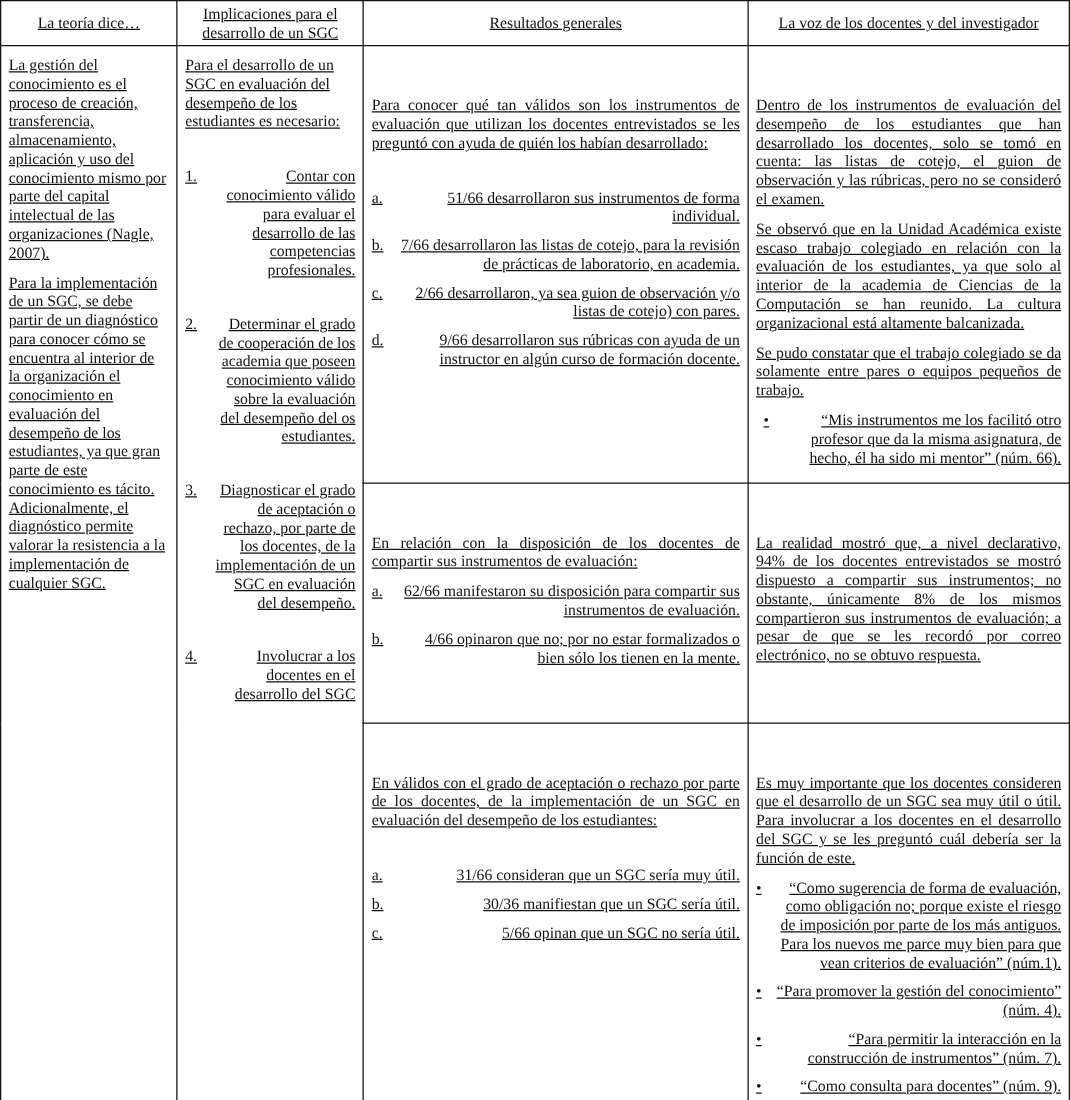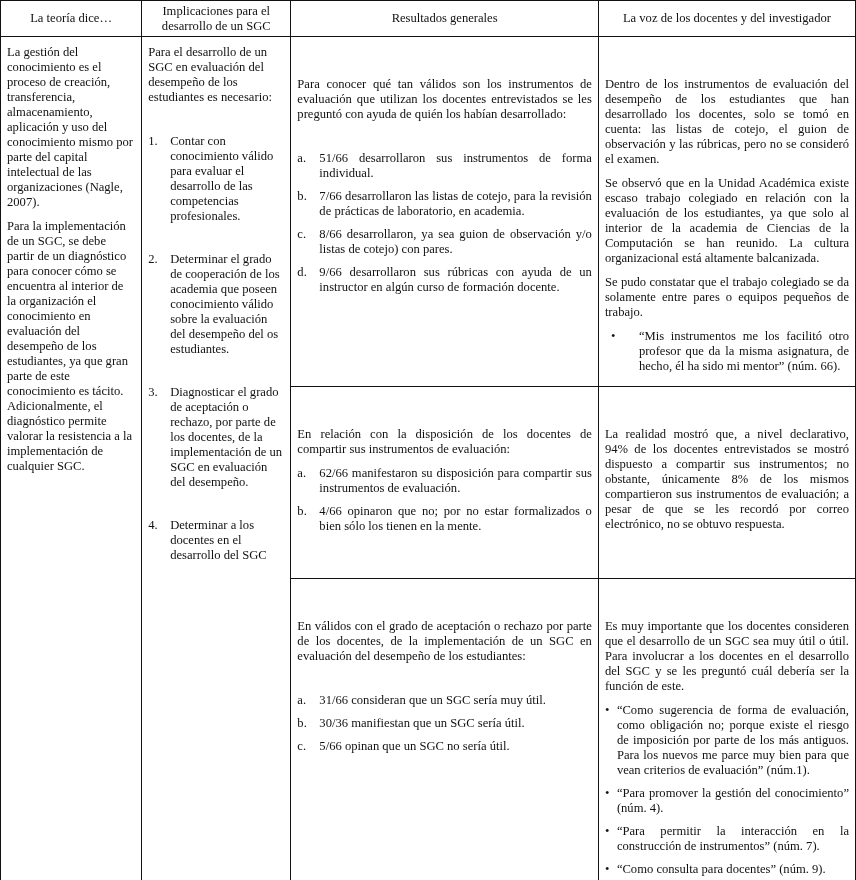--- a/index.html
+++ b/index.html
@@ -5,46 +5,46 @@
     html, body { margin: 0; padding: 0; background: #ffffff; }
     body { width: 856px; height: 880px; overflow: hidden; position: relative;
            font-family: "Liberation Serif", "DejaVu Serif", serif; color: #111; font-size: 12.6px; line-height: 15px; }
     .tbl { position: absolute; left: 0; top: 0; width: 856px; height: 880px; border-collapse: collapse; table-layout: fixed; }
     .tbl td, .tbl th { border: 1.5px solid #111; vertical-align: top; padding: 0; }
     .tbl th { font-weight: normal; text-align: center; vertical-align: middle; height: 32px; line-height: 15px; }
     .c1 { width: 140px; }
     .c2 { width: 148px; }
     .c3 { width: 305px; }
     .c4 { width: 255px; }
-    .cell { padding: 8px 6px 4px 6px; }
+    .cell { padding: 8px 6px 4px 6px; text-decoration: underline; }
     p { margin: 0 0 9px 0; }
     .just { text-align: justify; margin-top: 32px; }
     .list { margin: 0; padding: 0; list-style: none; }
     .list li { display: flex; margin-bottom: 8px; }
     .mk { flex: 0 0 22px; }
     .nlist li { margin-bottom: 28px; }
     .nlist .mk { flex: 0 0 22px; }
     .alist .mk { flex: 0 0 22px; }
     .blist .mk { flex: 0 0 12px; }
     .blist2 .mk { flex: 0 0 28px; padding-left: 6px; }
-    .txt { flex: 1; }
+    .txt { flex: 1; text-align: right; }
     .gap { height: 20px; }
   </style>
 </head>
 <body>
 
 <table class="tbl">
   <colgroup>
     <col class="c1">
       <col class="c2">
       <col class="c3">
       <col class="c4">
   </colgroup>
   <tbody>
-      <tr style="height:36px;">
+      <tr style="height:36px;text-decoration:underline;">
     <th>La teoría dice…</th>
     <th>Implicaciones para el desarrollo de un SGC</th>
     <th>Resultados generales</th>
     <th>La voz de los docentes y del investigador</th>
   </tr>
 
   <tr style="height:309px;">
     <td rowspan="3">
       <div class="cell">
         <p>La gestión del conocimiento es el proceso de creación, transferencia, almacenamiento, aplicación y uso del conocimiento mismo por parte del capital intelectual de las organizaciones (Nagle, 2007).</p>
@@ -63,41 +63,41 @@
           <li>
             <span class="mk">2.</span>
             <span class="txt">Determinar el grado de cooperación de los academia que poseen conocimiento válido sobre la evaluación del desempeño del os estudiantes.</span>
           </li>
           <li>
             <span class="mk">3.</span>
             <span class="txt">Diagnosticar el grado de aceptación o rechazo, por parte de los docentes, de la implementación de un SGC en evaluación del desempeño.</span>
           </li>
           <li>
             <span class="mk">4.</span>
-            <span class="txt">Determinar a los docentes en el desarrollo del SGC</span>
+            <span class="txt">Involucrar a los docentes en el desarrollo del SGC</span>
           </li>
         </ul>
       </div>
     </td>
     <td>
       <div class="cell just">
         <p>Para conocer qué tan válidos son los instrumentos de evaluación que utilizan los docentes entrevistados se les preguntó con ayuda de quién los habían desarrollado:</p>
         <div class="gap"></div>
         <ul class="list alist">
           <li>
             <span class="mk">a.</span>
             <span class="txt">51/66 desarrollaron sus instrumentos de forma individual.</span>
           </li>
           <li>
             <span class="mk">b.</span>
             <span class="txt">7/66 desarrollaron las listas de cotejo, para la revisión de prácticas de laboratorio, en academia.</span>
           </li>
           <li>
             <span class="mk">c.</span>
-            <span class="txt">8/66 desarrollaron, ya sea guion de observación y/o listas de cotejo) con pares.</span>
+            <span class="txt">2/66 desarrollaron, ya sea guion de observación y/o listas de cotejo) con pares.</span>
           </li>
           <li>
             <span class="mk">d.</span>
             <span class="txt">9/66 desarrollaron sus rúbricas con ayuda de un instructor en algún curso de formación docente.</span>
           </li>
         </ul>
       </div>
     </td>
     <td>
       <div class="cell just">

